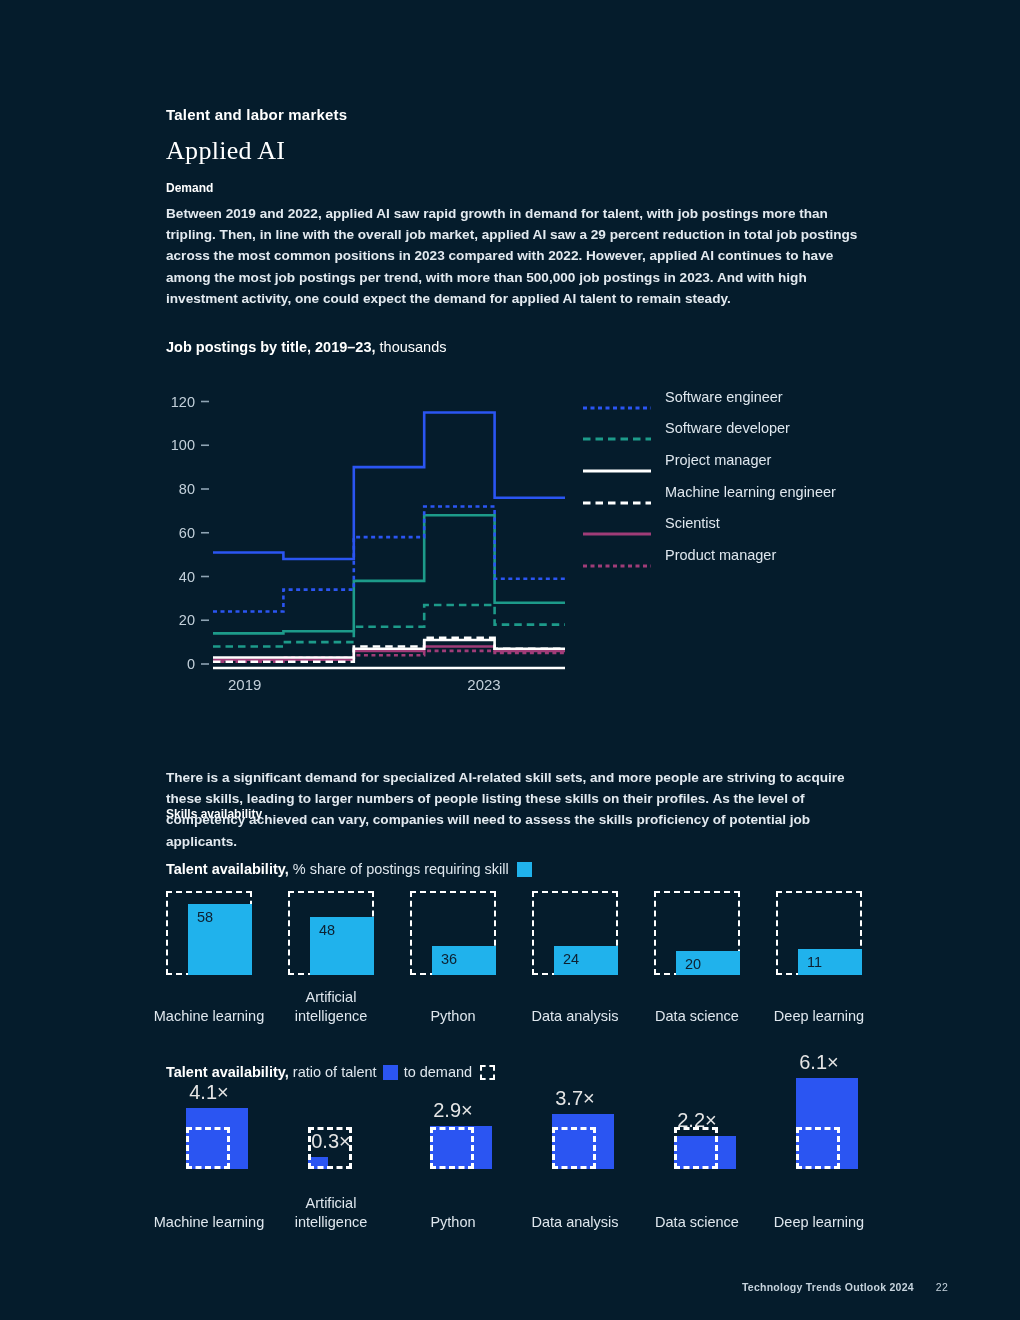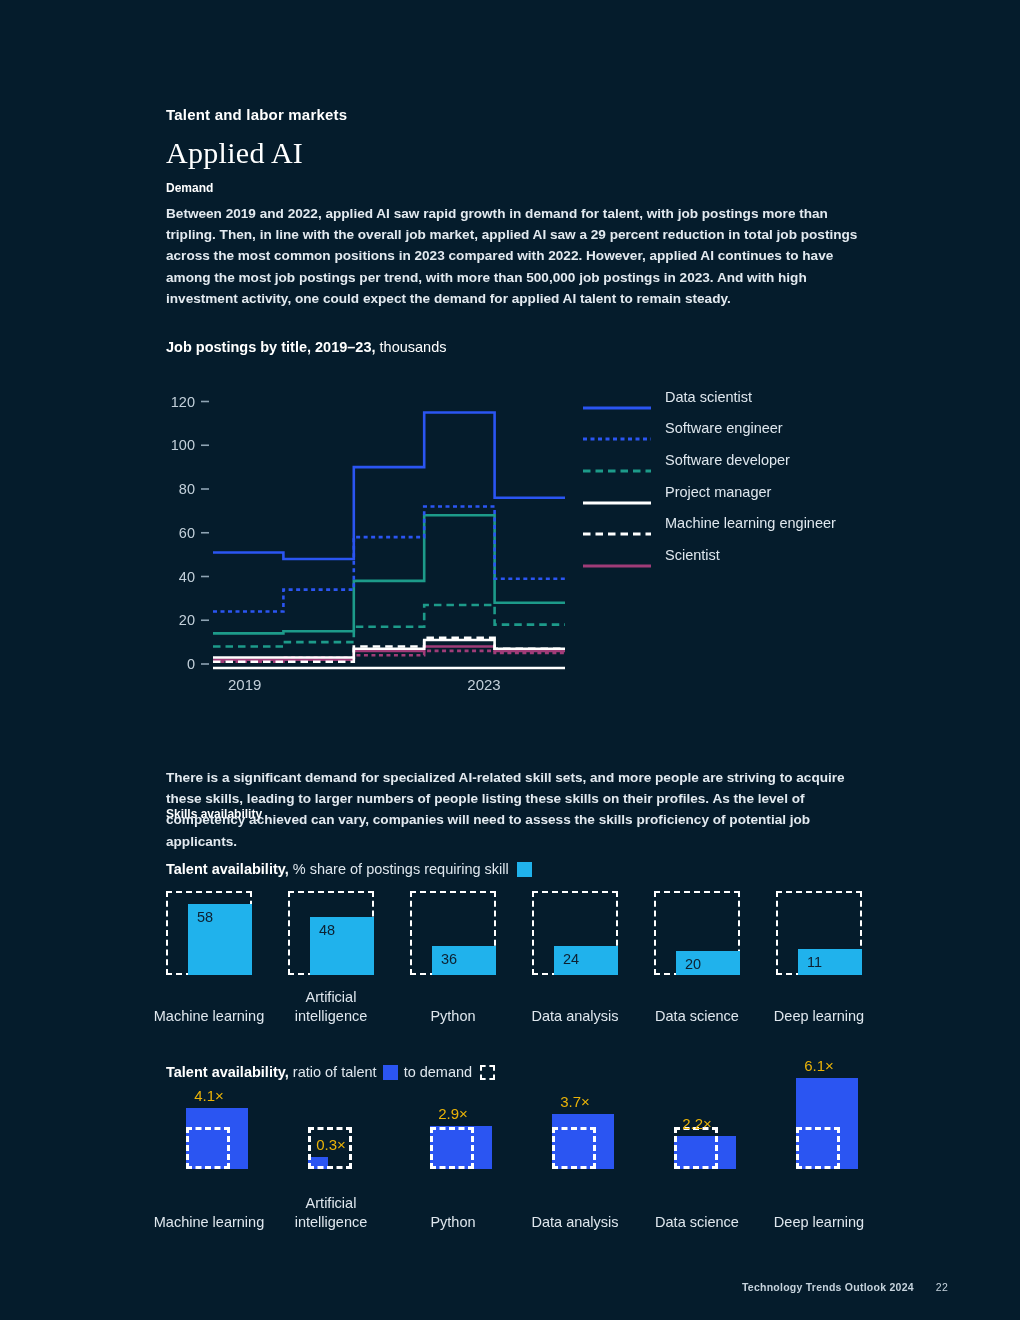--- a/index.html
+++ b/index.html
@@ -14,21 +14,21 @@
   .page{position:absolute;inset:0;}
 
   
   .eyebrow{
     position:absolute;left:166px;top:106px;
     font-size:15px;font-weight:700;letter-spacing:.2px;color:#ffffff;
   }
   .title{
     position:absolute;left:166px;top:136px;
     font-family:"Liberation Serif", serif;
-    font-size:30px;font-weight:400;color:#ffffff;letter-spacing:.3px;
+    font-size:26px;font-weight:400;color:#ffffff;letter-spacing:.3px;
   }
   .sub-h{
     position:absolute;left:166px;
     font-size:12px;font-weight:700;color:#ffffff;
   }
   .para{
     position:absolute;left:166px;width:700px;
     font-size:13.6px;line-height:21.2px;color:#e3eaf0;font-weight:700;
   }
   #demand-h{top:181px;}
@@ -87,21 +87,21 @@
   .ratio-item{position:absolute;width:86px;}
   .ratio-bar{
     position:absolute;bottom:58px;left:20px;width:62px;background:#2b55f2;
   }
   .ratio-ref{
     position:absolute;bottom:58px;left:20px;width:44px;height:42px;
     border:3px dashed #ffffff;box-sizing:border-box;
   }
   .ratio-val{
     position:absolute;left:-20px;width:126px;text-align:center;
-    font-size:15px;color:#eab308;
+    font-size:20px;color:#e5e5e5;
   }
   .ratio-label{
     position:absolute;bottom:-4px;left:-20px;width:126px;text-align:center;
     font-size:14.5px;line-height:18.5px;color:#dfe7ee;
   }
 
   
   .footer{
     position:absolute;right:72px;top:1281px;
     font-size:10.5px;color:#c6d3dd;letter-spacing:.25px;font-weight:700;
@@ -150,26 +150,20 @@
         <path d="M 58 274.5 L 128.4 274.5 L 128.4 270.125 L 198.8 270.125 L 198.8 254.8125 L 269.20000000000005 254.8125 L 269.20000000000005 232.9375 L 339.6 232.9375 L 339.6 252.625 L 410 252.625" fill="none" stroke="#1d9b8a" stroke-width="2.6" stroke-dasharray="7.5 5"></path>
         <path d="M 58 261.375 L 128.4 261.375 L 128.4 259.1875 L 198.8 259.1875 L 198.8 208.875 L 269.20000000000005 208.875 L 269.20000000000005 143.25 L 339.6 143.25 L 339.6 230.75 L 410 230.75" fill="none" stroke="#1d9b8a" stroke-width="2.6"></path>
         <path d="M 58 239.5 L 128.4 239.5 L 128.4 217.625 L 198.8 217.625 L 198.8 165.125 L 269.20000000000005 165.125 L 269.20000000000005 134.5 L 339.6 134.5 L 339.6 206.6875 L 410 206.6875" fill="none" stroke="#2b55f2" stroke-width="2.6" stroke-dasharray="4 3.5"></path>
         <path d="M 58 180.4375 L 128.4 180.4375 L 128.4 187 L 198.8 187 L 198.8 95.125 L 269.20000000000005 95.125 L 269.20000000000005 40.4375 L 339.6 40.4375 L 339.6 125.75 L 410 125.75" fill="none" stroke="#2b55f2" stroke-width="2.6"></path>
       </svg>
   </div>
 
   <div class="legend" id="legend">
       <div class="legend-row">
         <span class="legend-key"><svg width="68" height="6">
-            <line x1="0" y1="3" x2="68" y2="3" stroke="#2b55f2" stroke-width="3"></line>
-          </svg></span>
-        <span class="legend-label">Data scientist</span>
-      </div>
-      <div class="legend-row">
-        <span class="legend-key"><svg width="68" height="6">
             <line x1="0" y1="3" x2="68" y2="3" stroke="#2b55f2" stroke-width="3" stroke-dasharray="4 3.5"></line>
           </svg></span>
         <span class="legend-label">Software engineer</span>
       </div>
       <div class="legend-row">
         <span class="legend-key"><svg width="68" height="6">
             <line x1="0" y1="3" x2="68" y2="3" stroke="#1d9b8a" stroke-width="3" stroke-dasharray="7.5 5"></line>
           </svg></span>
         <span class="legend-label">Software developer</span>
       </div>
@@ -183,20 +177,26 @@
         <span class="legend-key"><svg width="68" height="6">
             <line x1="0" y1="3" x2="68" y2="3" stroke="#ffffff" stroke-width="3" stroke-dasharray="7.5 5"></line>
           </svg></span>
         <span class="legend-label">Machine learning engineer</span>
       </div>
       <div class="legend-row">
         <span class="legend-key"><svg width="68" height="6">
             <line x1="0" y1="3" x2="68" y2="3" stroke="#a03c78" stroke-width="3"></line>
           </svg></span>
         <span class="legend-label">Scientist</span>
+      </div>
+      <div class="legend-row">
+        <span class="legend-key"><svg width="68" height="6">
+            <line x1="0" y1="3" x2="68" y2="3" stroke="#a03c78" stroke-width="3" stroke-dasharray="4 3.5"></line>
+          </svg></span>
+        <span class="legend-label">Product manager</span>
       </div>
     </div>
 
   <div class="sub-h" id="skills-h">Skills availability</div>
   <div class="para" id="skills-p">There is a significant demand for specialized AI-related skill sets, and more people are striving to acquire these skills, leading to larger numbers of people listing these skills on their profiles. As the level of competency achieved can vary, companies will need to assess the skills proficiency of potential job applicants.</div>
 
   <div class="sec-cap" id="cap-share">
     <b>Talent availability,</b>&nbsp;<span class="lt">% share of postings requiring skill</span>
     <i class="swatch-cyan"></i>
   </div>

